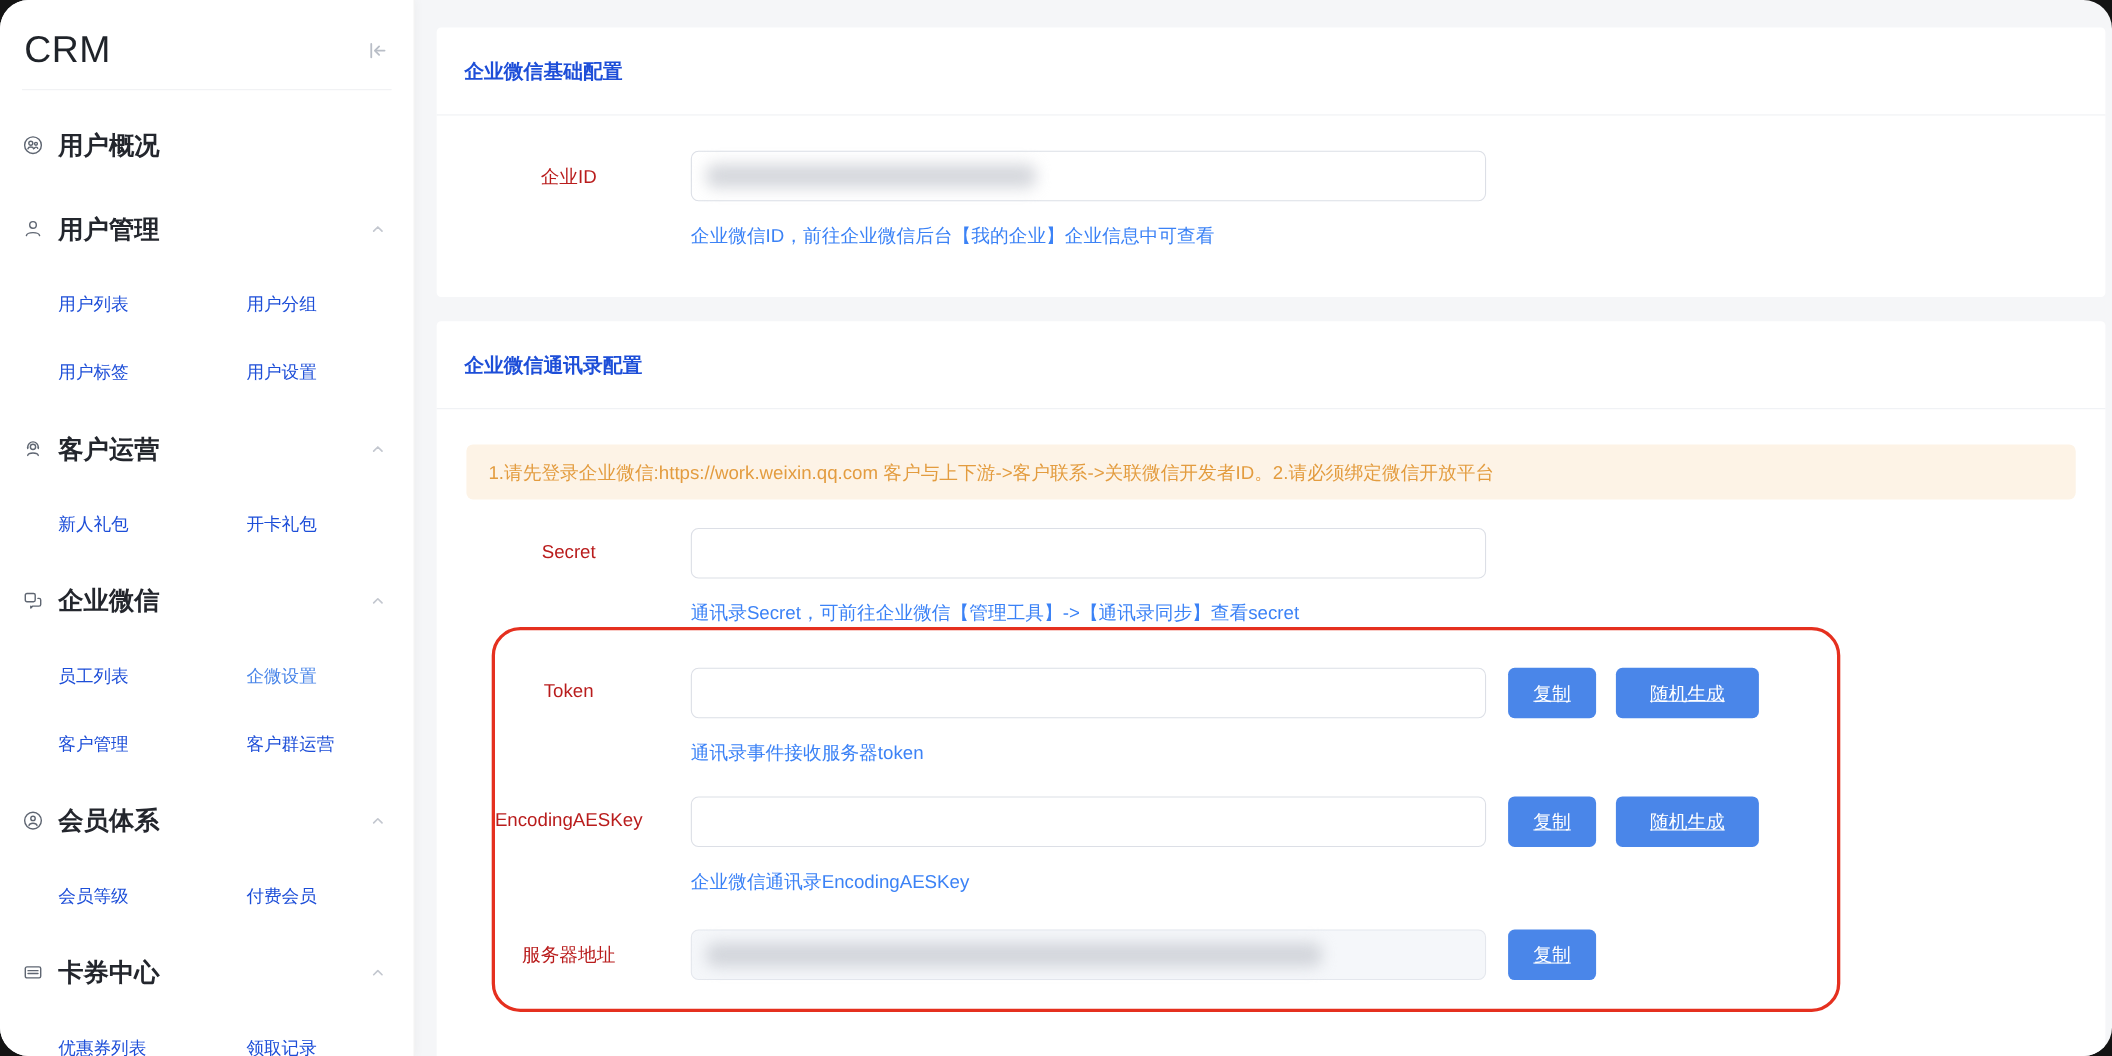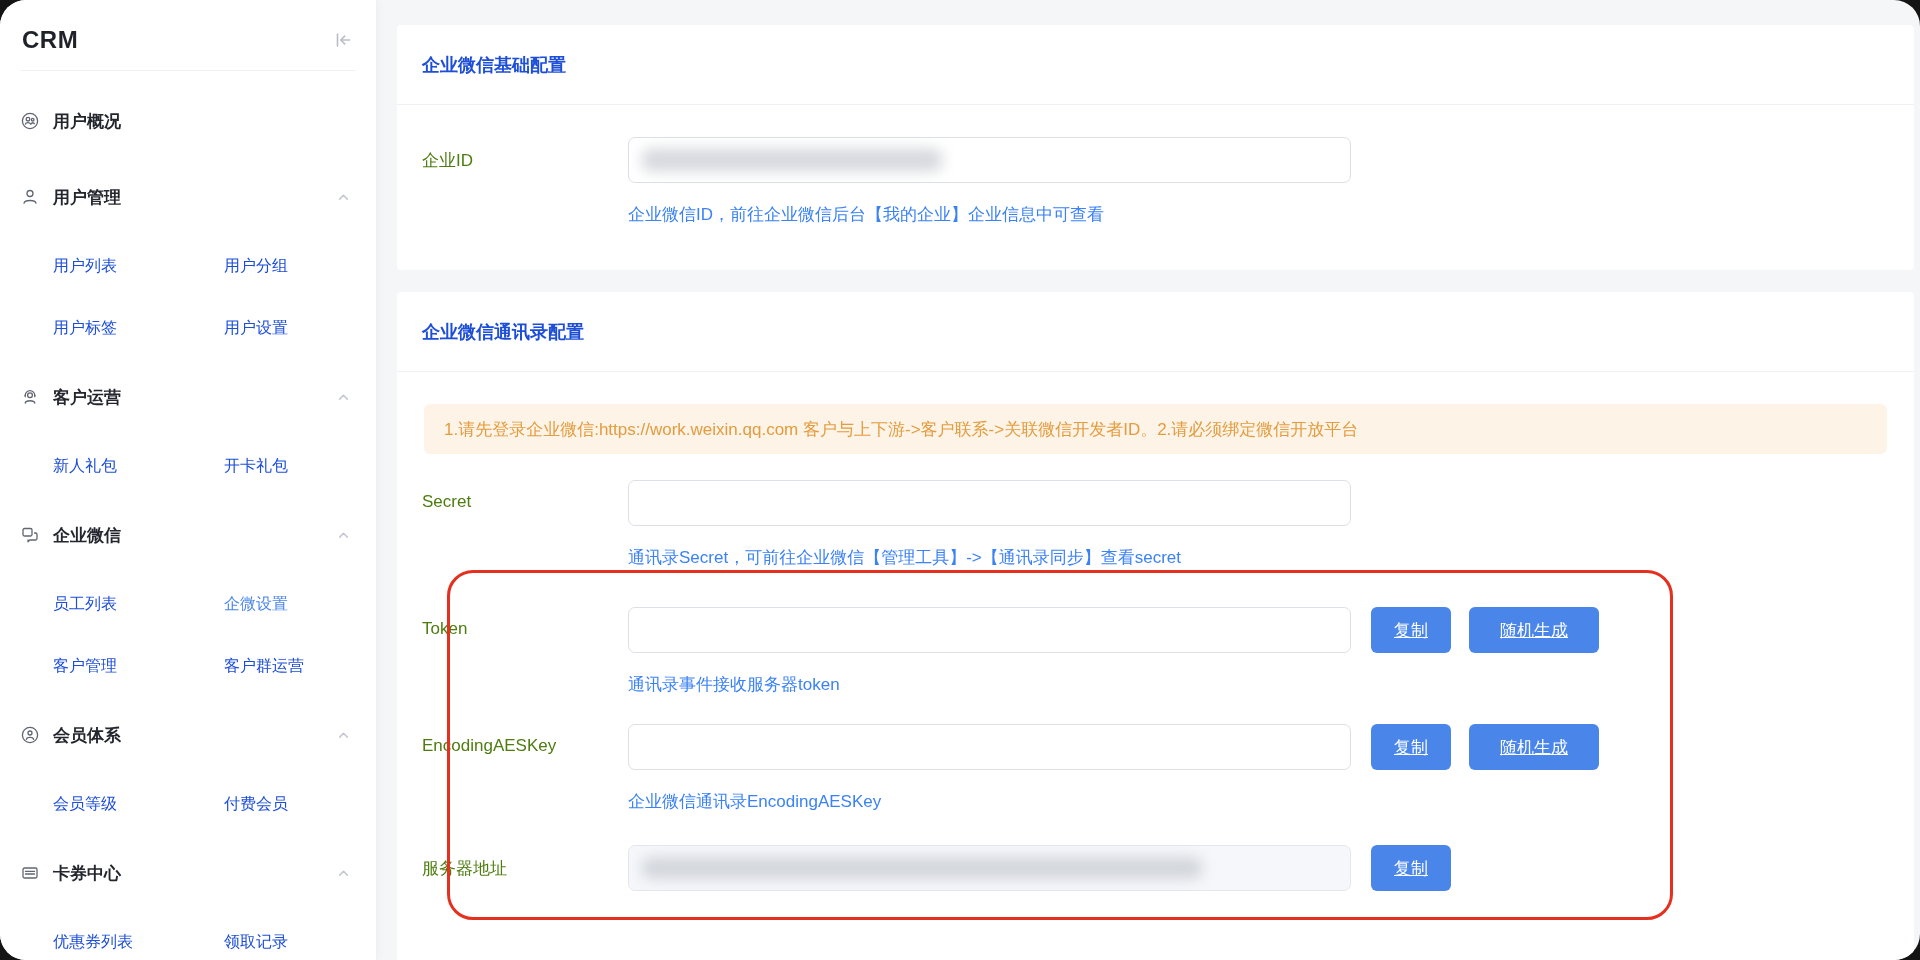--- a/index.html
+++ b/index.html
@@ -16,27 +16,27 @@
   }
 
   
   .sidebar {
     width:377px; min-width:377px; height:100%;
     background:#ffffff; border-right:1px solid #f0f0f0;
     box-shadow:2px 0 8px rgba(29,35,41,.03);
     padding:22px 20px 0 20px;
   }
   .brand-row { display:flex; align-items:center; justify-content:space-between; padding:4px 2px 16px 2px; }
-  .brand { font-size:24px; font-weight:700; color:#1f2329; letter-spacing:.5px; }
+  .brand { font-size:34px; font-weight:400; color:#1f2329; letter-spacing:.5px; }
   .collapse-btn { color:#b9bec7; cursor:pointer; display:flex; }
   .side-divider { border-top:1px solid #f0f1f3; margin:0 0 12px 0; }
 
   .nav-group-header {
     height:76px; display:flex; align-items:center; gap:13px;
-    color:#23262d; font-size:17px; font-weight:600; cursor:pointer;
+    color:#23262d; font-size:23px; font-weight:600; cursor:pointer;
   }
   .nav-group-header .gicon { color:#5f6672; display:flex; }
   .nav-caret { margin-left:auto; color:#c3c7cf; margin-right:6px; display:flex; }
   .nav-sub-row {
     height:62px; display:grid; grid-template-columns:171px 1fr;
     padding-left:33px; align-items:center;
   }
   .nav-sub-item { font-size:16px; color:#1d4ed8; cursor:pointer; }
   .nav-sub-item.active { color:#4a86e9; }
 
@@ -56,22 +56,22 @@
 
   .alert-warning {
     height:50px; background:#fdf3e6; border-radius:6px;
     display:flex; align-items:center; padding:0 20px;
     color:#e39c3f; font-size:17px; margin:0 2px 26px 2px;
     white-space:nowrap; overflow:hidden;
   }
 
   .form-row { display:flex; align-items:flex-start; }
   .f-label {
-    width:190px; min-width:190px; text-align:left;
-    font-size:17px; color:#4d7c0f; padding-top:12px;
+    width:190px; min-width:190px; text-align:center;
+    font-size:17px; color:#b91c1c; padding-top:12px;
   }
   .f-control { margin-left:16px; }
   .row-line { display:flex; align-items:center; }
   .ipt-wrap { position:relative; width:723px; }
   .ipt {
     width:723px; height:46px; border:1px solid #dcdfe6; border-radius:7px;
     background:#fff; font-size:16px; color:#333; padding:0 14px; outline:none;
   }
   .ipt.disabled { background:#f5f7fa; border-color:#e4e7ed; cursor:not-allowed; }
   .redacted {

